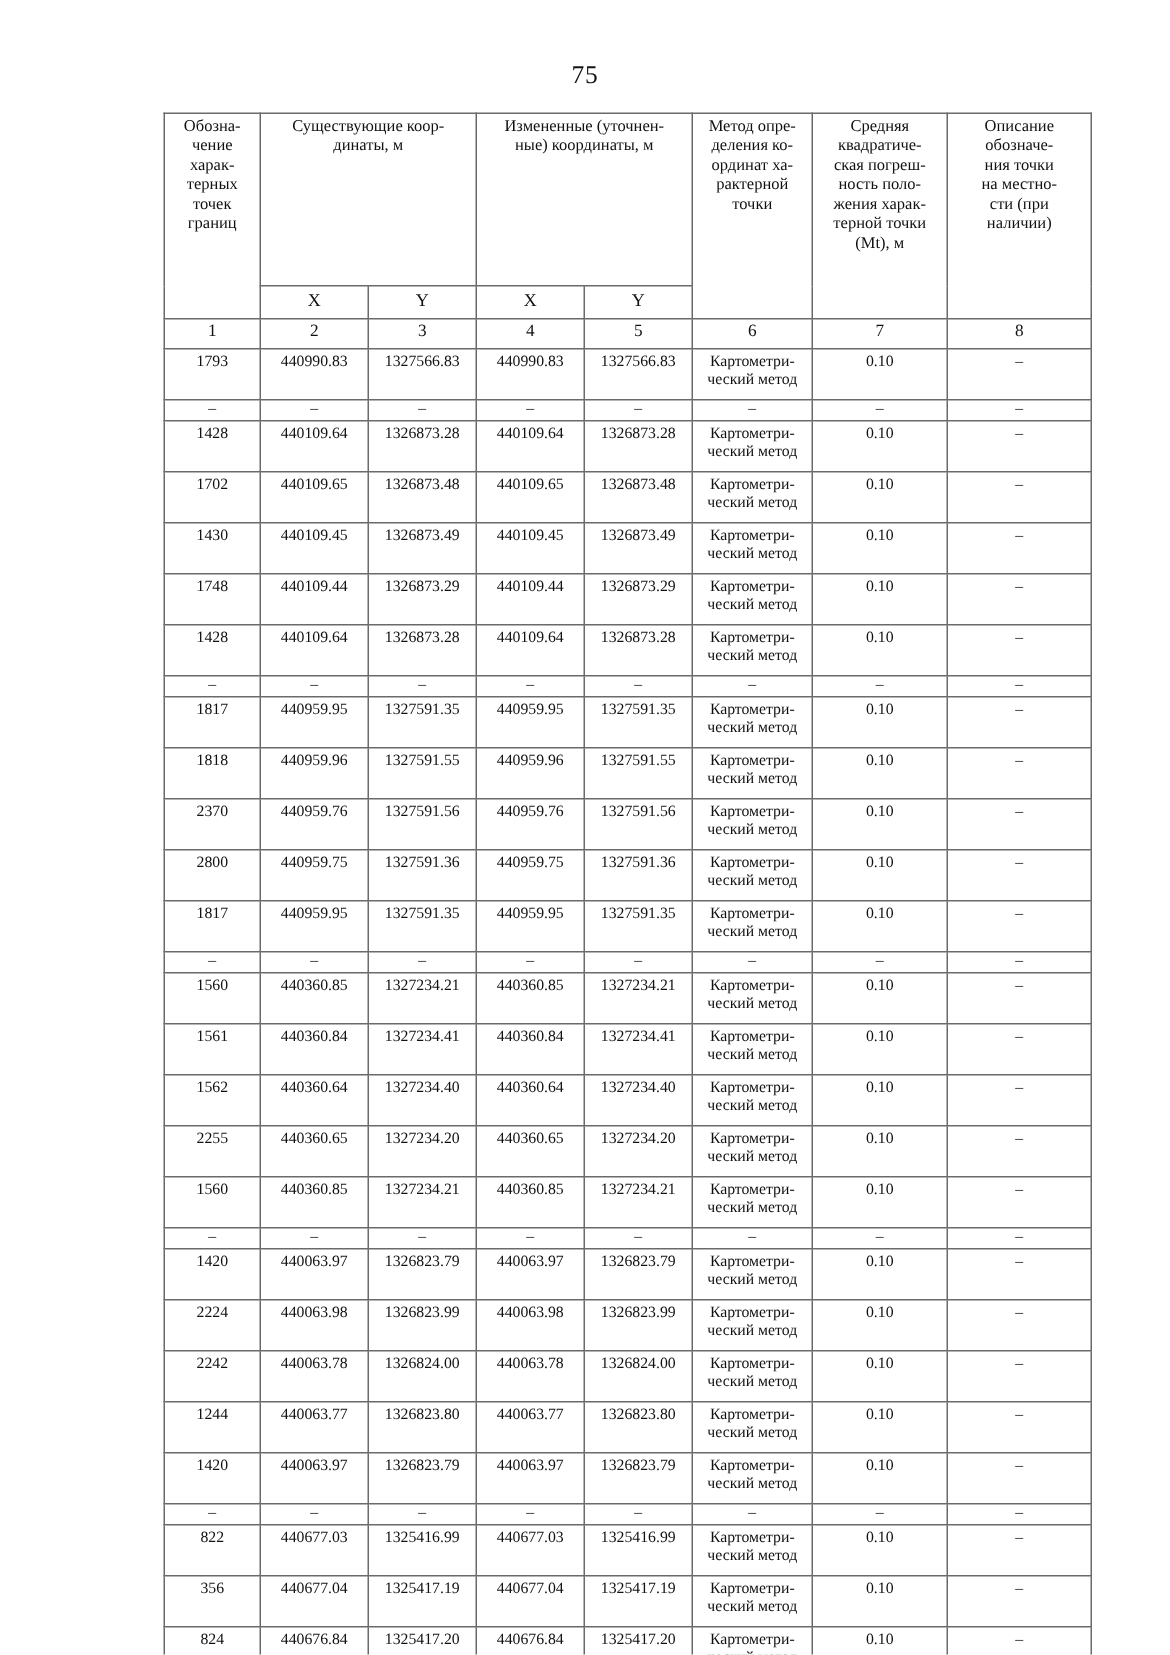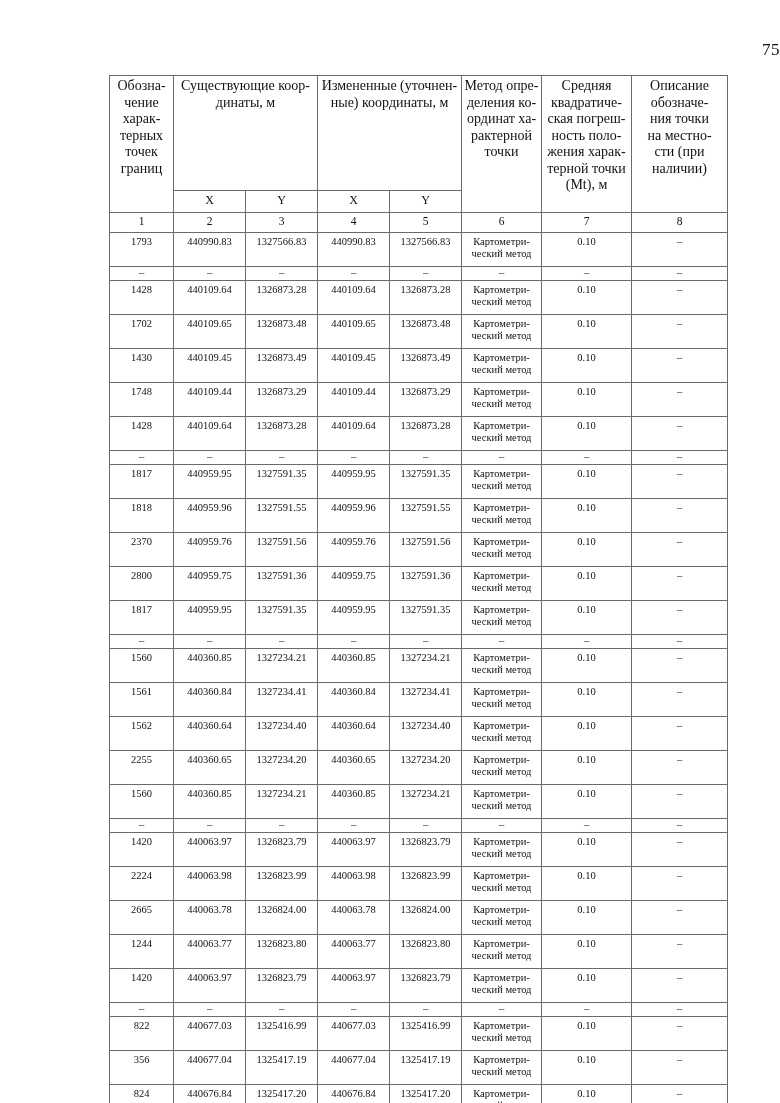--- a/index.html
+++ b/index.html
@@ -20,21 +20,21 @@
     left: 0; top: 0;
     width: 780px;
     height: 1103px;
     background: #ffffff;
   }
   .page-number {
     position: absolute;
     left: 0;
     top: 40px;
     width: 780px;
-    text-align: right;
+    text-align: center;
     font-size: 17px;
     letter-spacing: 0.5px;
   }
   .table-wrap {
     position: absolute;
     left: 109px;
     top: 75px;
     width: 618px;
   }
   table.coords {
@@ -59,21 +59,21 @@
   col.c4 { width: 72px; }
   col.c5 { width: 72px; }
   col.c6 { width: 80px; }
   col.c7 { width: 90px; }
   col.c8 { width: 96px; }
 
   .hdr-top td, .hdr-top th {
     height: 110px;
     vertical-align: top;
     padding-top: 4px;
-    font-size: 14px;
+    font-size: 11px;
     line-height: 1.3;
   }
   .hdr-xy td {
     height: 17px;
     vertical-align: middle;
     padding: 1px;
     font-size: 12px;
   }
   .hdr-num td {
     height: 15px;
@@ -359,21 +359,21 @@
             <td>2224</td>
             <td>440063.98</td>
             <td>1326823.99</td>
             <td>440063.98</td>
             <td>1326823.99</td>
             <td>Картометри-<br>ческий метод</td>
             <td>0.10</td>
             <td class="dash">–</td>
           </tr>
           <tr class="data-row">
-            <td>2665</td>
+            <td>2242</td>
             <td>440063.78</td>
             <td>1326824.00</td>
             <td>440063.78</td>
             <td>1326824.00</td>
             <td>Картометри-<br>ческий метод</td>
             <td>0.10</td>
             <td class="dash">–</td>
           </tr>
           <tr class="data-row">
             <td>1244</td>

